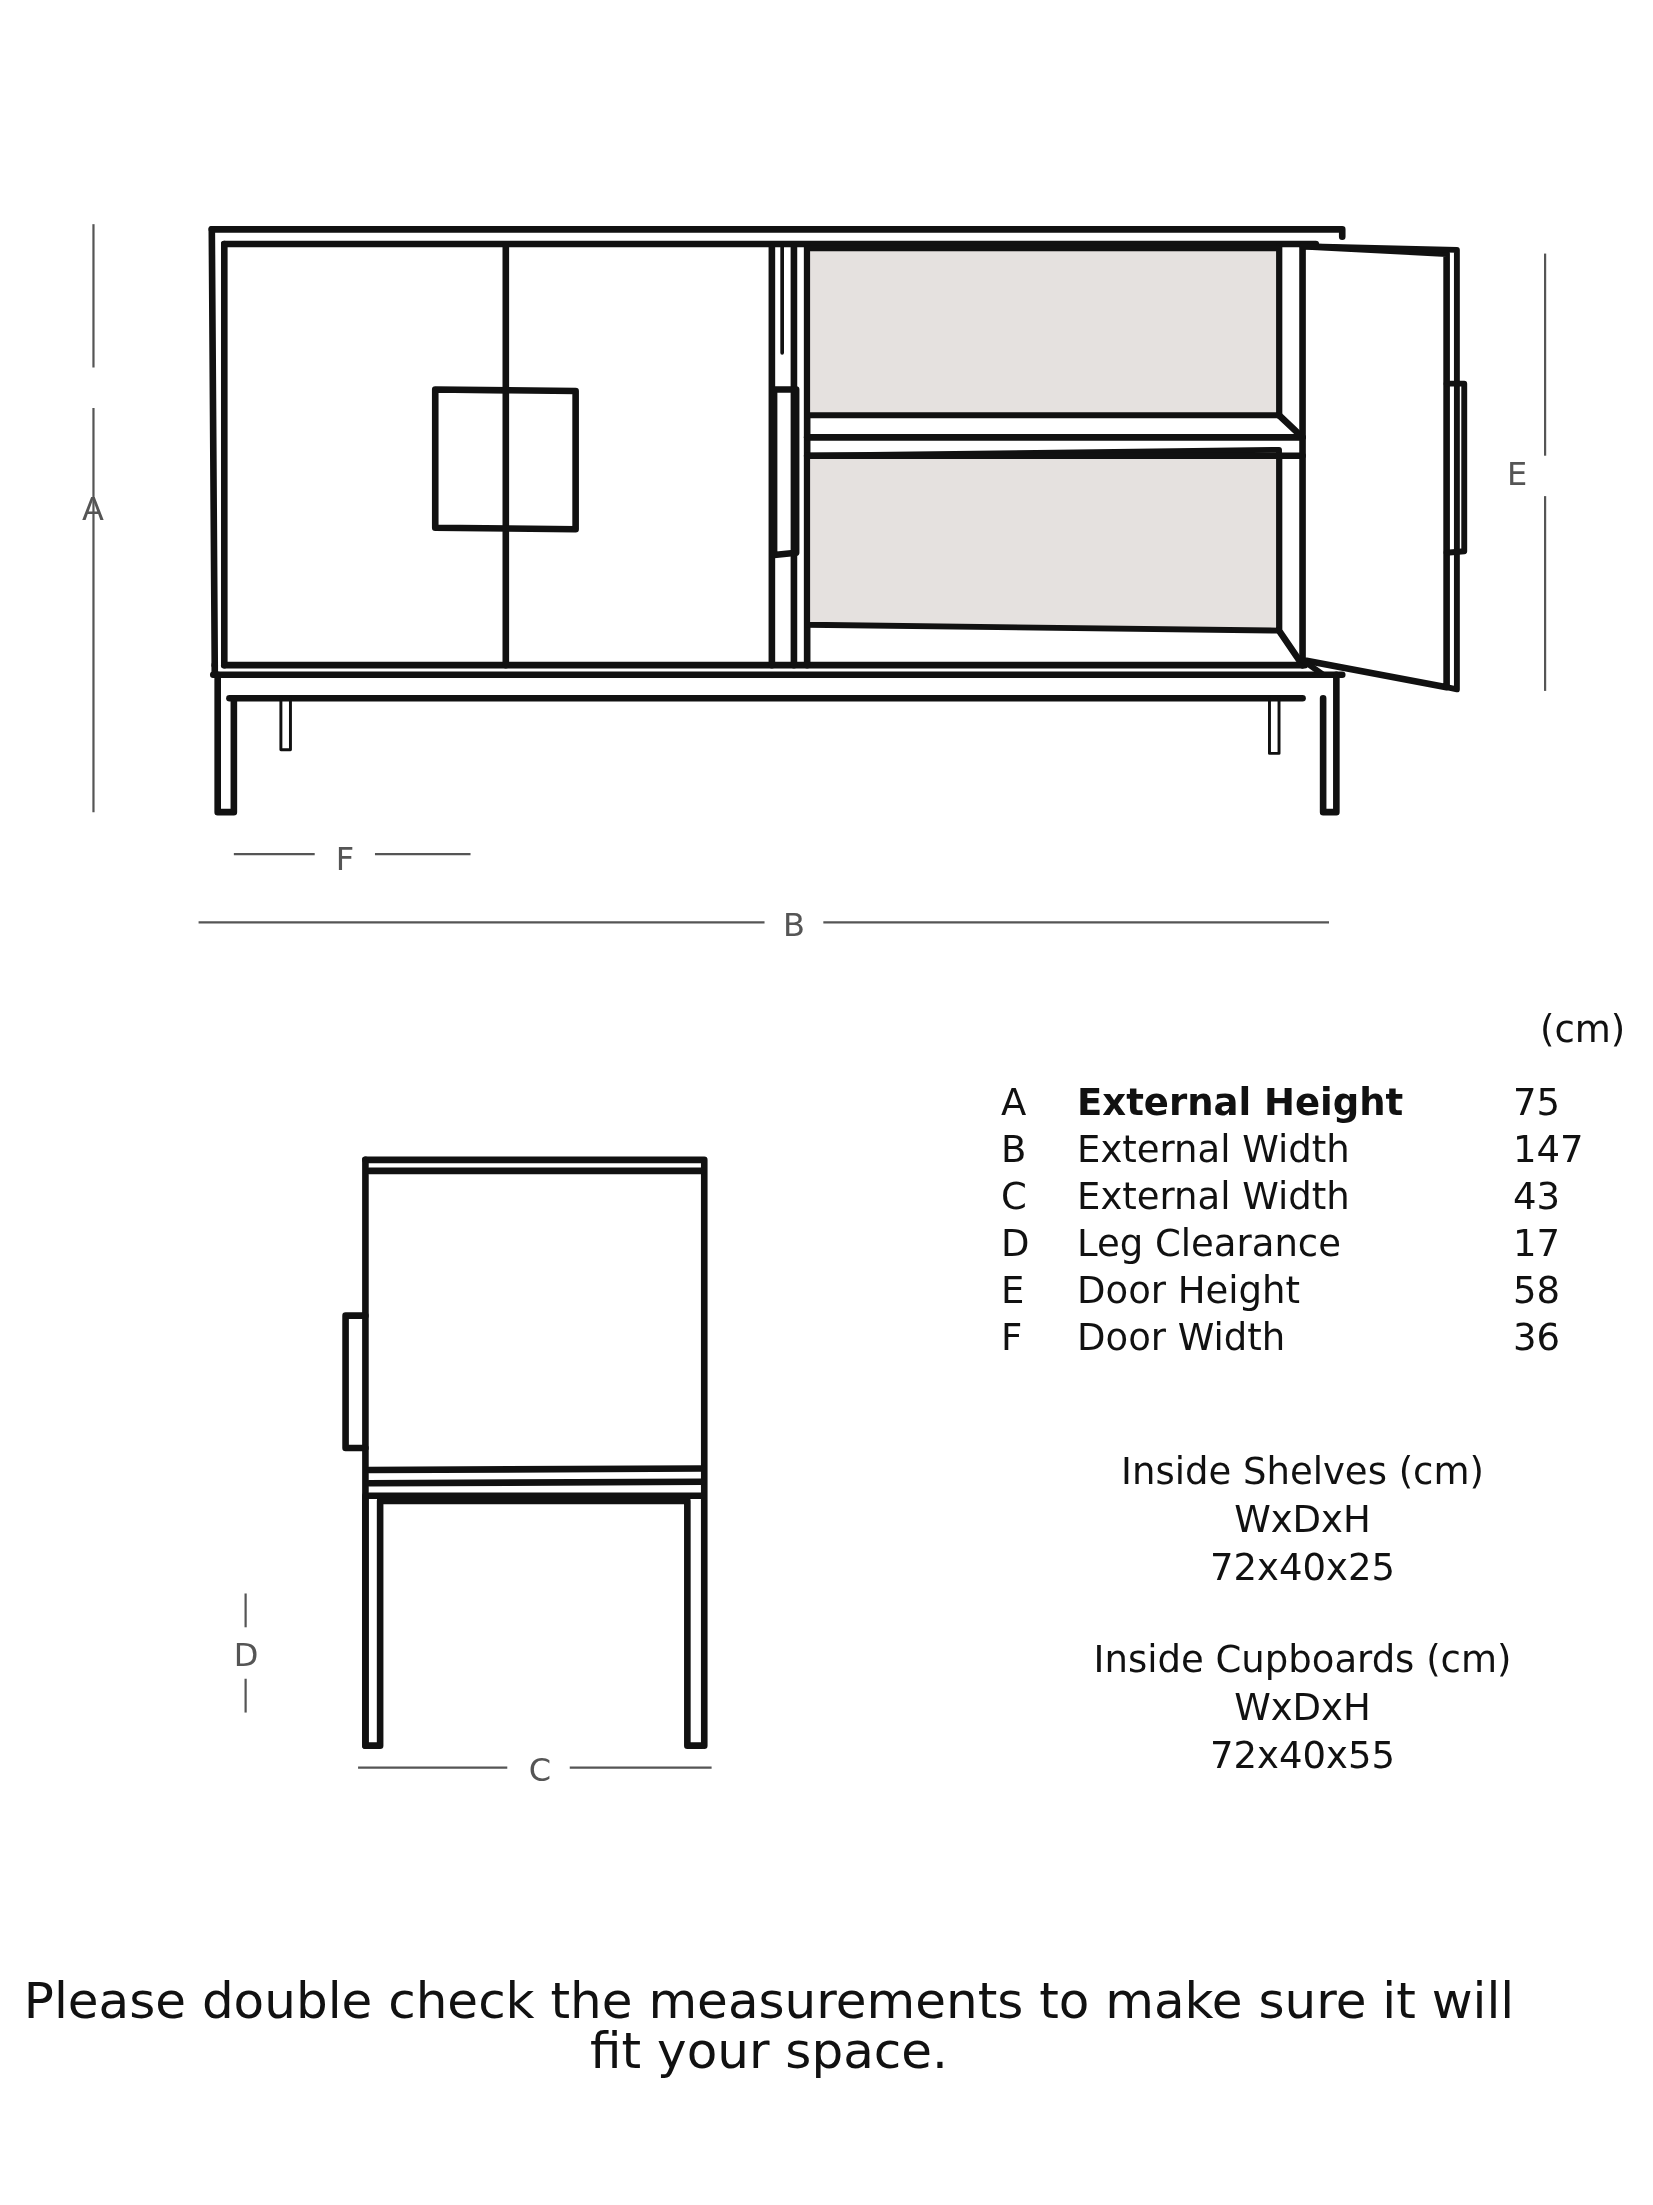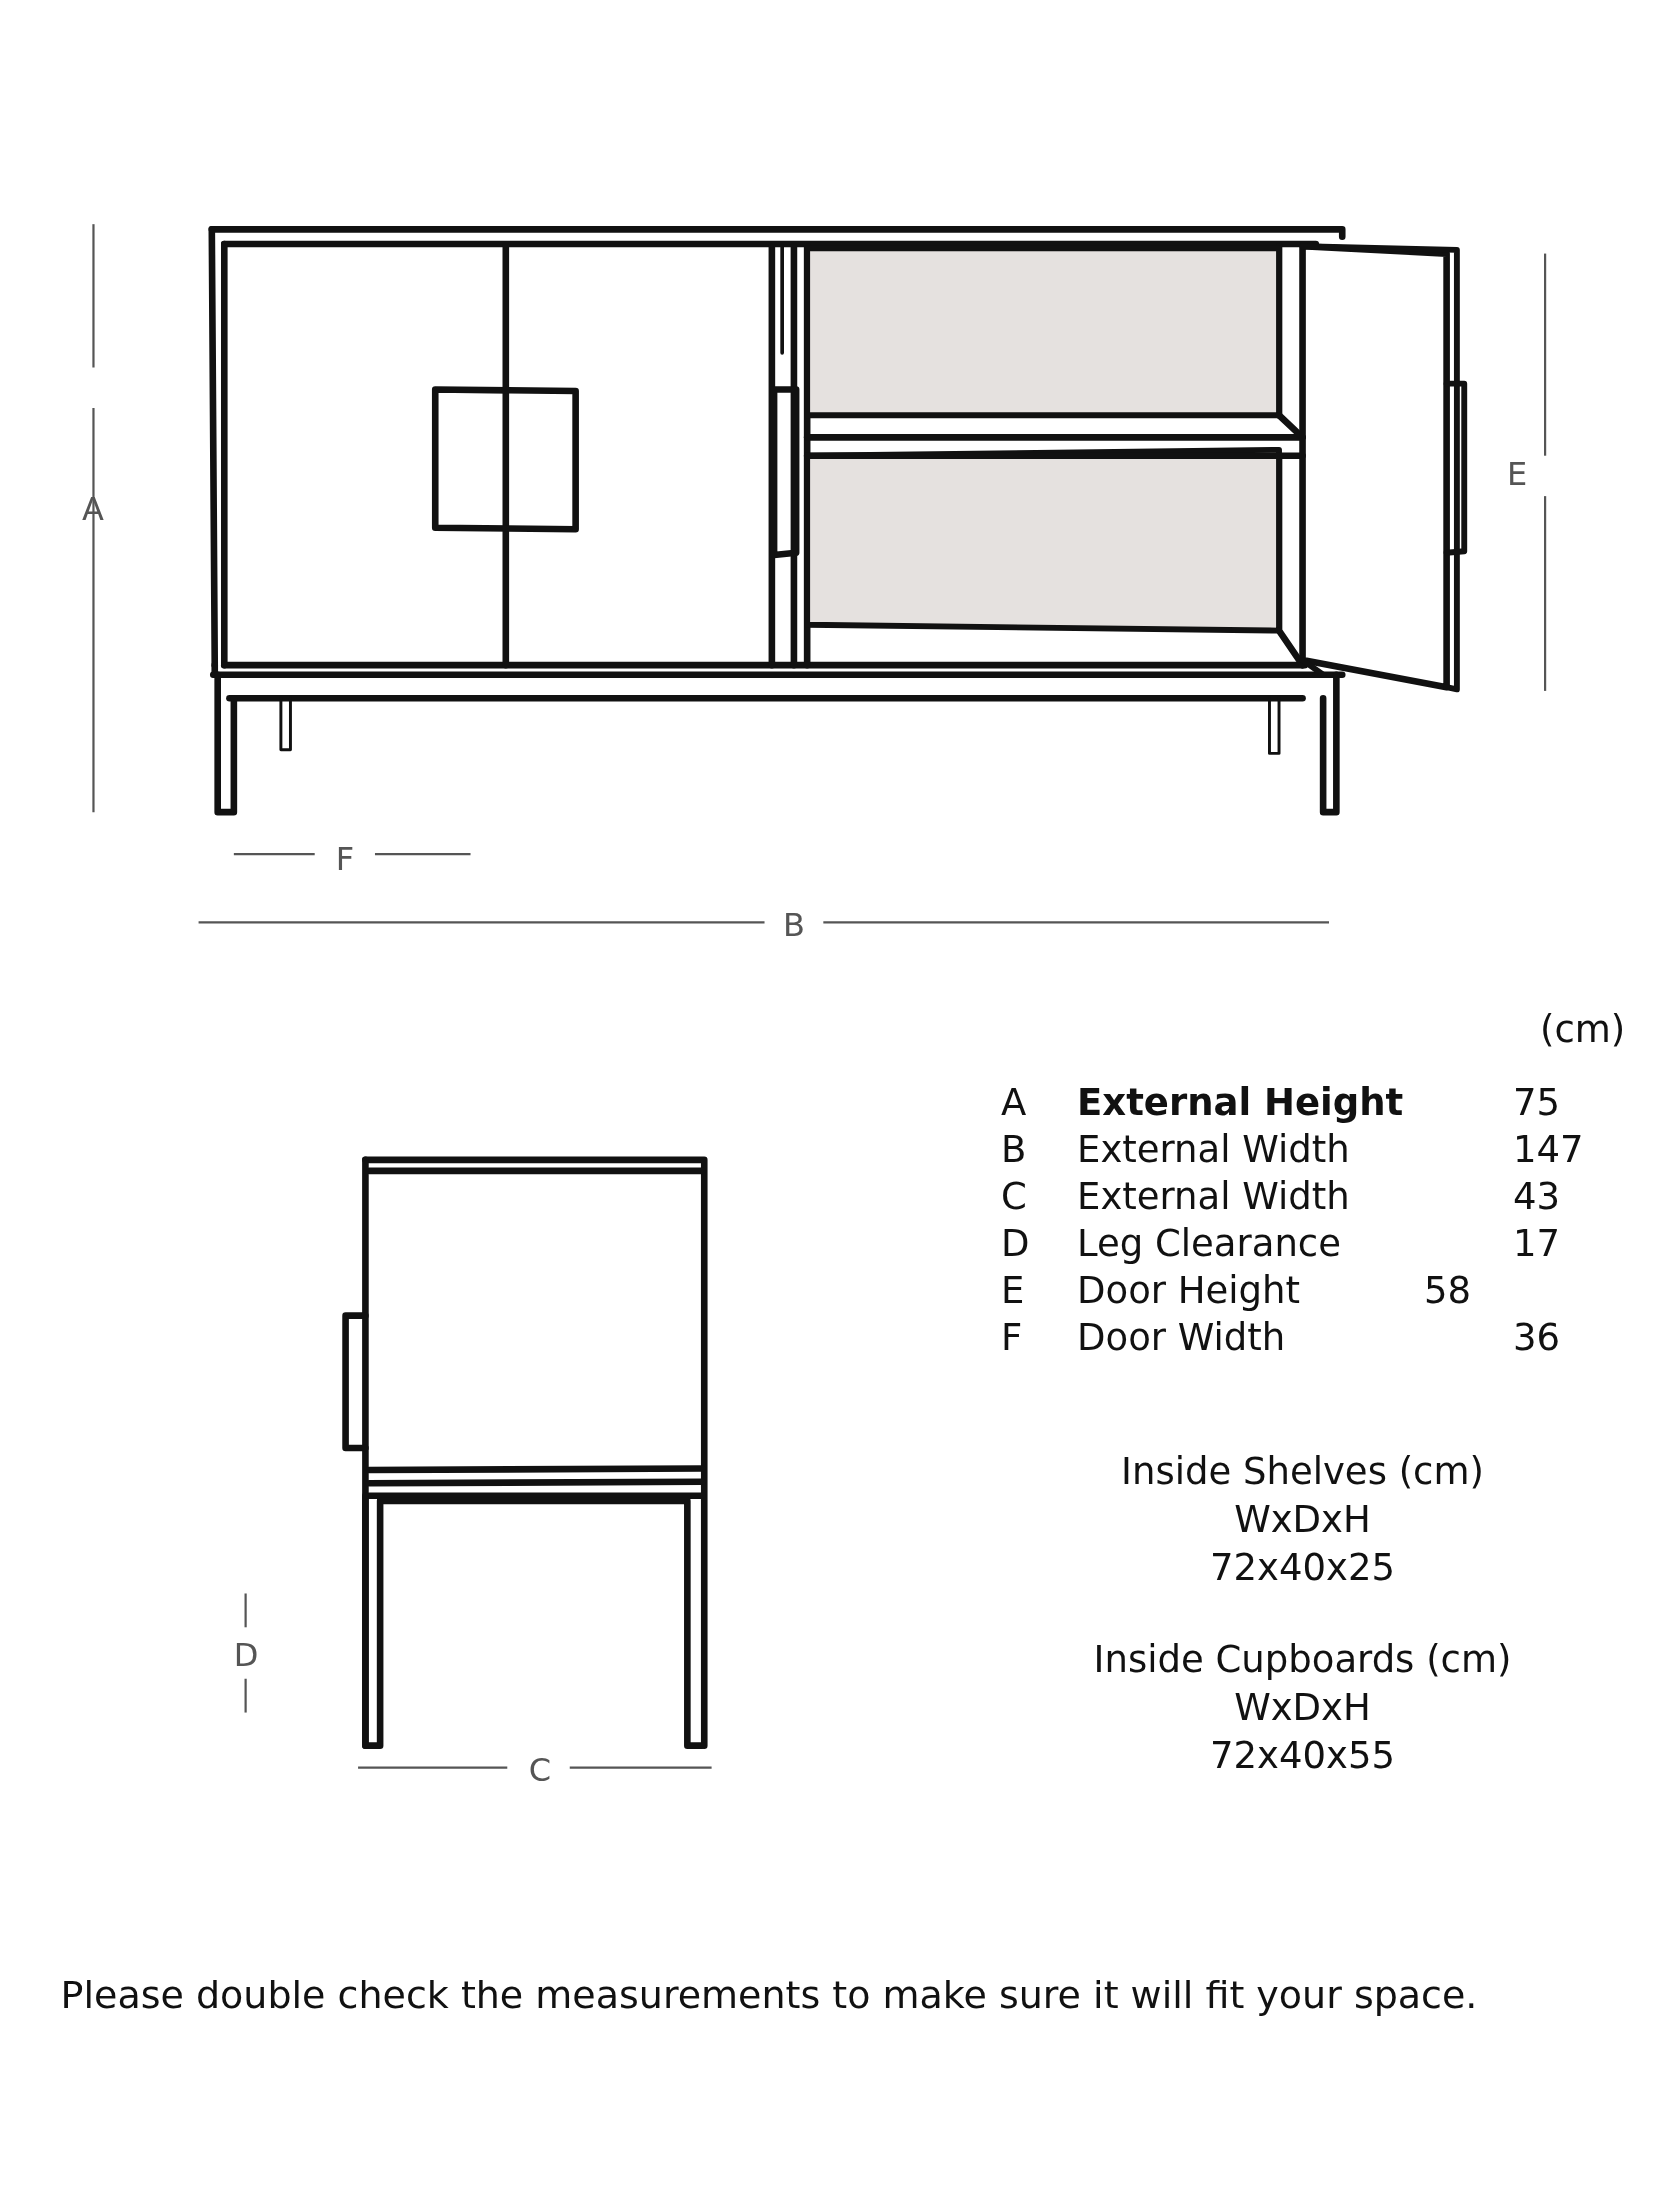--- a/index.html
+++ b/index.html
@@ -2,21 +2,21 @@
 <html style="font-size:11.8px"><head>
 <meta charset="utf-8">
 <style>
   html,body{margin:0;padding:0;background:#ffffff;}
   body{width:1654px;height:2205px;position:relative;overflow:hidden;font-family:"DejaVu Sans","Liberation Sans",sans-serif;color:#111;}
   svg.drawing{position:absolute;left:0;top:0;}
   .dimlabel{position:absolute;font-size:32px;color:#555;font-family:"DejaVu Sans",sans-serif;line-height:1;transform:translate(-50%,-50%);}
   .spec{position:absolute;font-size:37px;line-height:1;color:#111;}
   .unit{position:absolute;font-size:37px;line-height:1;}
   .block{position:absolute;text-align:center;font-size:37px;line-height:48px;width:515px;}
-  .note{position:absolute;left:0;width:1538px;text-align:center;top:1976px;font-size:38px;line-height:1;}
+  .note{position:absolute;left:0;width:1538px;text-align:center;top:1976px;font-size:50px;line-height:1;}
 </style>
 </head>
 <body>
 
 <svg class="drawing" width="1654" height="2205" viewBox="0 0 2250 3000">
   <g fill="none" stroke="#111" stroke-width="9" stroke-linejoin="round" stroke-linecap="round">
 
     <g>
 
       <path d="M288 312 L1826 312 L1826 322"></path>
@@ -126,21 +126,21 @@
   <div class="spec" style="left:1001px;top:1178px;">C</div>
   <div class="spec" style="left:1077px;top:1178px;">External Width</div>
   <div class="spec" style="left:1513px;top:1178px;">43</div>
 
   <div class="spec" style="left:1001px;top:1225px;">D</div>
   <div class="spec" style="left:1077px;top:1225px;">Leg Clearance</div>
   <div class="spec" style="left:1513px;top:1225px;">17</div>
 
   <div class="spec" style="left:1001px;top:1272px;">E</div>
   <div class="spec" style="left:1077px;top:1272px;">Door Height</div>
-  <div class="spec" style="left:1424px;top:1272px;">58</div>
+  <div class="spec" style="left:1513px;top:1272px;">58</div>
 
   <div class="spec" style="left:1001px;top:1319px;">F</div>
   <div class="spec" style="left:1077px;top:1319px;">Door Width</div>
   <div class="spec" style="left:1513px;top:1319px;">36</div>
 </div>
 
 <div class="block" style="left:1045px;top:1448px;">
   <div>Inside Shelves (cm)</div>
   <div>WxDxH</div>
   <div>72x40x25</div>

